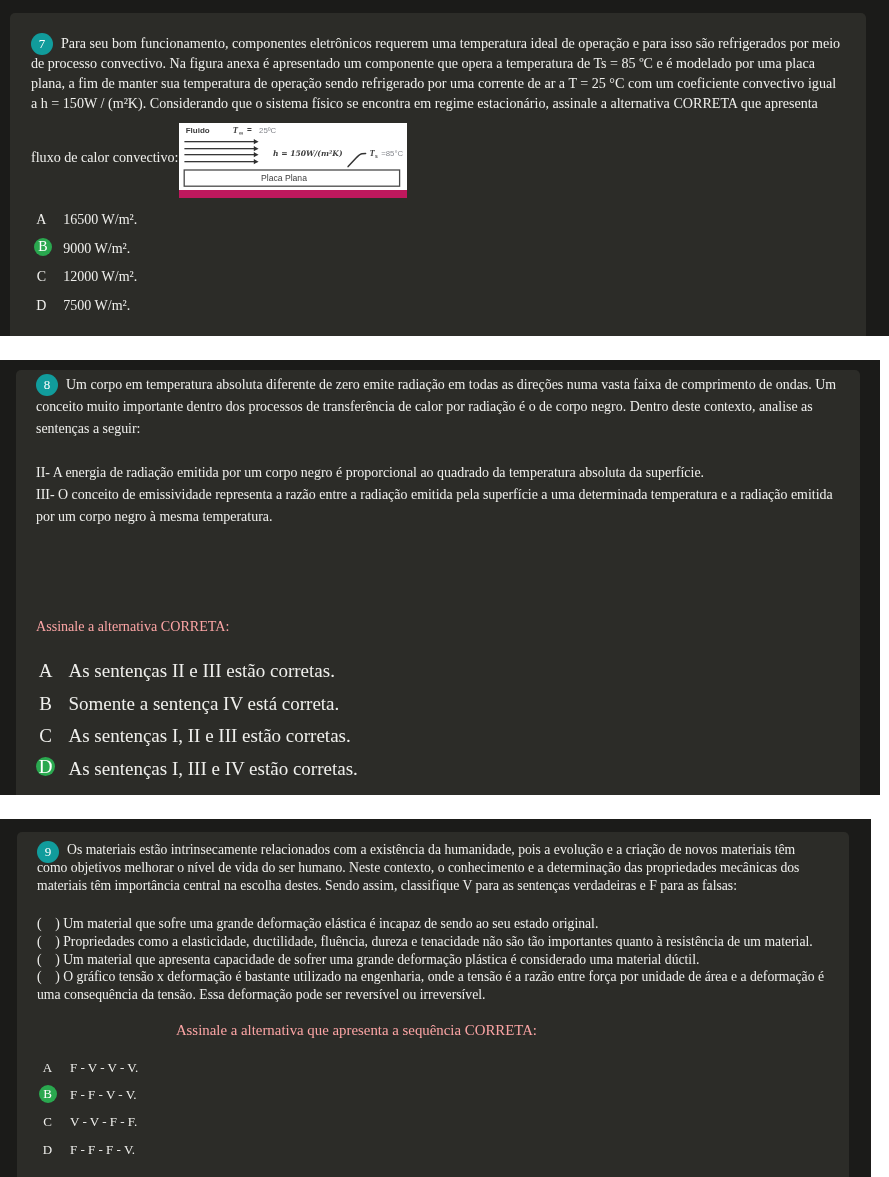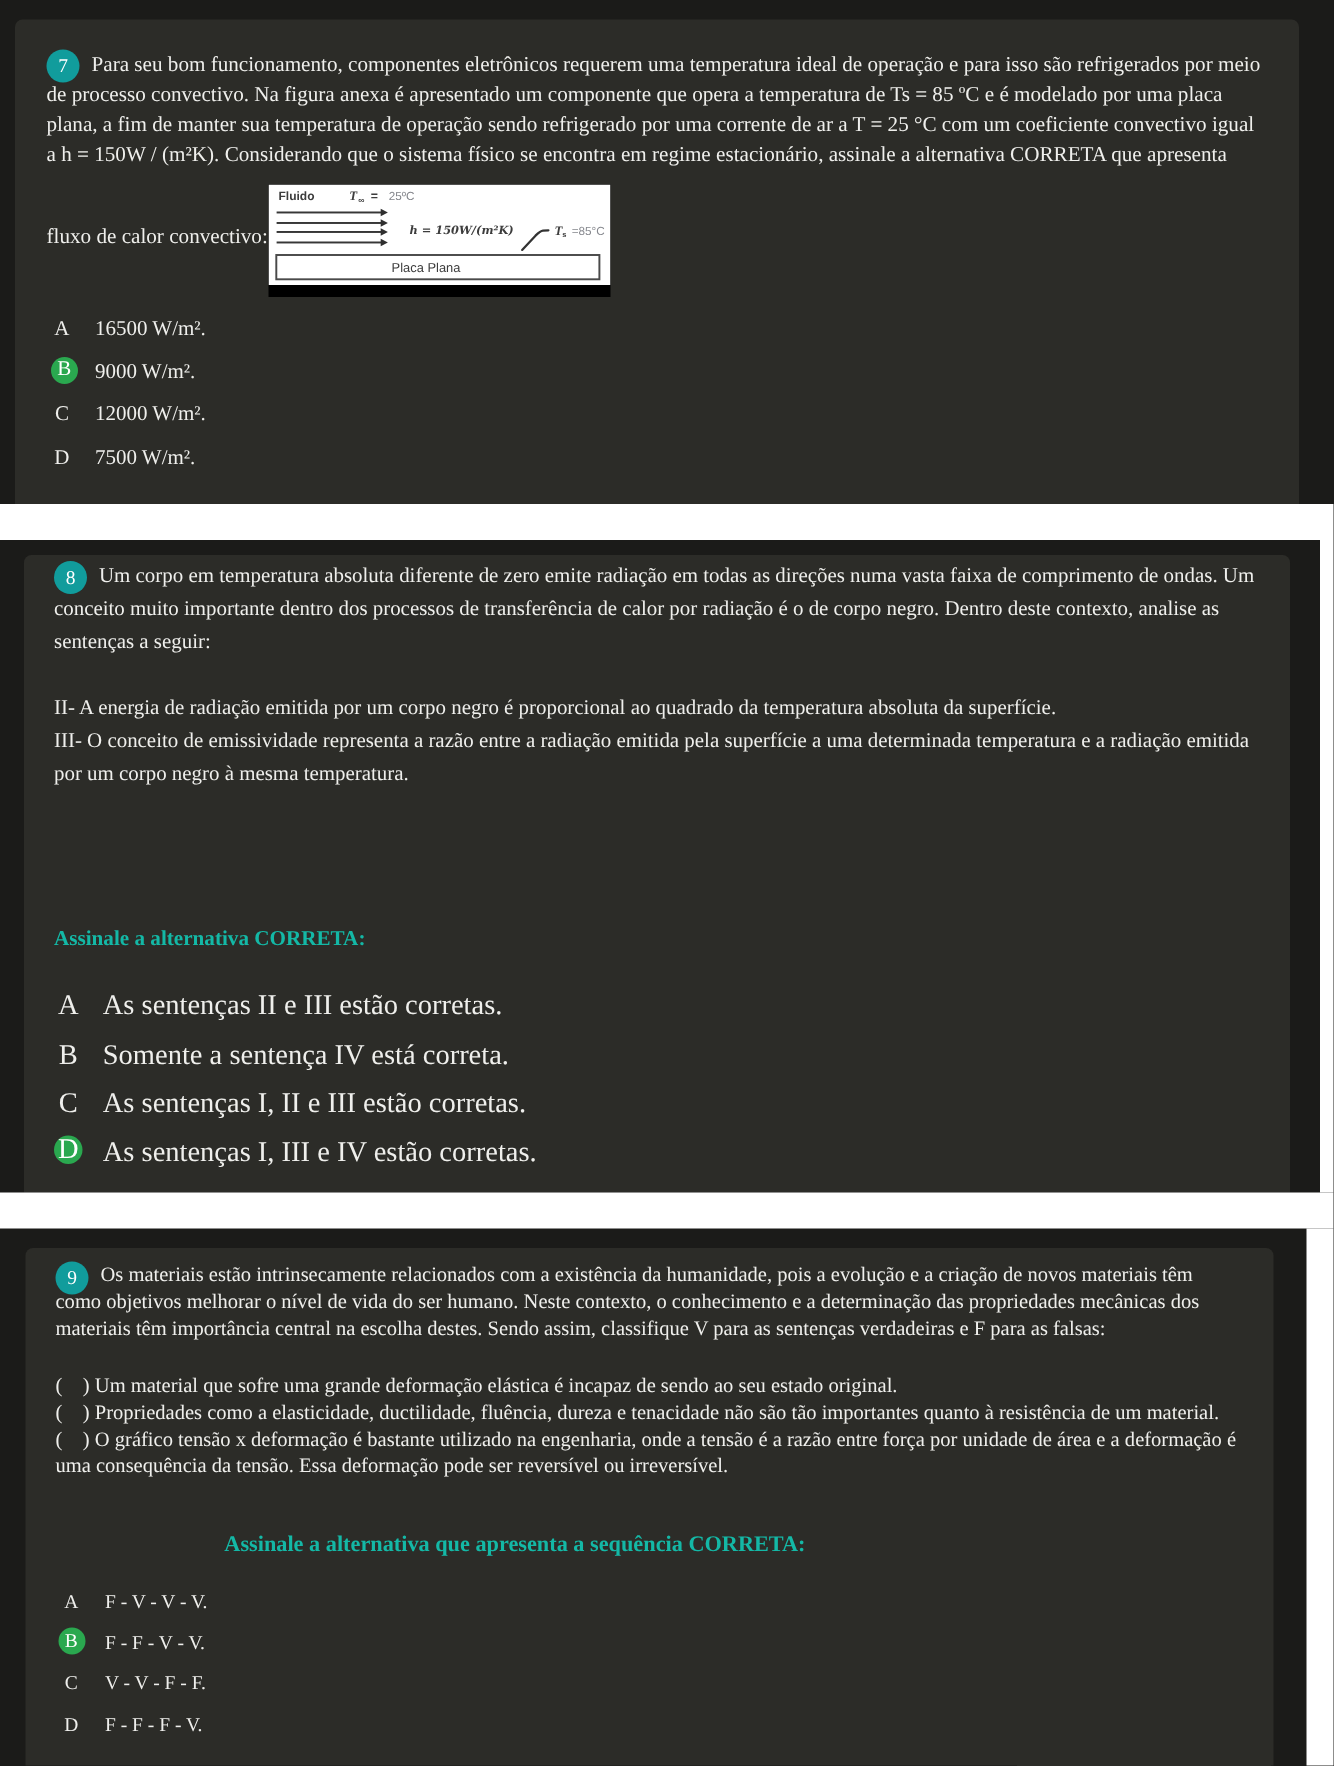--- a/index.html
+++ b/index.html
@@ -43,26 +43,26 @@
     font-size:13px;line-height:22px;text-align:center;
   }
   .badgespace{display:inline-block;width:30px;height:1px;}
   .stmt{
     color:#efefec;text-align:left;
   }
   .stmt1{font-size:14.1px;line-height:20px;}
   .stmt2{font-size:13.95px;line-height:21.8px;}
   .stmt3{font-size:13.7px;line-height:17.8px;}
   .vfitem{white-space:pre-wrap;}
-  .prompt{line-height:18px;color:#14b8a6;font-weight:bold;}
+  .prompt{line-height:18px;color:#fca5a5;}
   .prompt8{font-size:14.1px;}
   .prompt9{font-size:14.85px;text-align:right;}
 
   .figbox{
-    display:inline-block;width:228px;height:75px;background:#000000;
+    display:inline-block;width:228px;height:75px;background:#be185d;
     vertical-align:-26px;position:relative;top:10.5px;line-height:0;
   }
   .figbox svg{display:block;}
 
   .opts{position:absolute;color:#efefec;}
   .optrow{position:relative;white-space:nowrap;}
   .optletter{
     display:inline-block;text-align:center;vertical-align:baseline;
   }
   .marker{
@@ -172,20 +172,21 @@
   <div class="pagebreak" id="break2"></div>
   <div class="rightgap" id="rgap3"></div>
 
   <div class="card" id="card3">
     <div class="qbody stmt stmt3" style="left:20px;top:9px;width:780px;">
       <span class="badge">9</span><span class="badgespace"></span><span>Os materiais estão intrinsecamente relacionados com a existência da humanidade, pois a evolução e a criação de novos materiais têm como objetivos melhorar o nível de vida do ser humano. Neste contexto, o conhecimento e a determinação das propriedades mecânicas dos materiais têm importância central na escolha destes. Sendo assim, classifique V para as sentenças verdadeiras e F para as falsas:</span>
     </div>
     <div class="qbody" style="left:20px;top:83px;width:790px;">
       <div class="stmt stmt3 vfitem">(    ) Um material que sofre uma grande deformação elástica é incapaz de sendo ao seu estado original.</div>
       <div class="stmt stmt3 vfitem">(    ) Propriedades como a elasticidade, ductilidade, fluência, dureza e tenacidade não são tão importantes quanto à resistência de um material.</div>
+      <div class="stmt stmt3 vfitem">(    ) Um material que apresenta capacidade de sofrer uma grande deformação plástica é considerado uma material dúctil.</div>
       <div class="stmt stmt3 vfitem">(    ) O gráfico tensão x deformação é bastante utilizado na engenharia, onde a tensão é a razão entre força por unidade de área e a deformação é uma consequência da tensão. Essa deformação pode ser reversível ou irreversível.</div>
     </div>
     <div class="qbody" style="left:20px;top:189px;width:500px;">
       <div class="stmt prompt prompt9">Assinale a alternativa que apresenta a sequência CORRETA:</div>
     </div>
     <div class="opts opts3" style="left:21.5px;top:227px;">
       <div class="optrow">
         <span class="optletter">A</span><span class="opttext">F - V - V - V.</span>
       </div>
       <div class="optrow">

